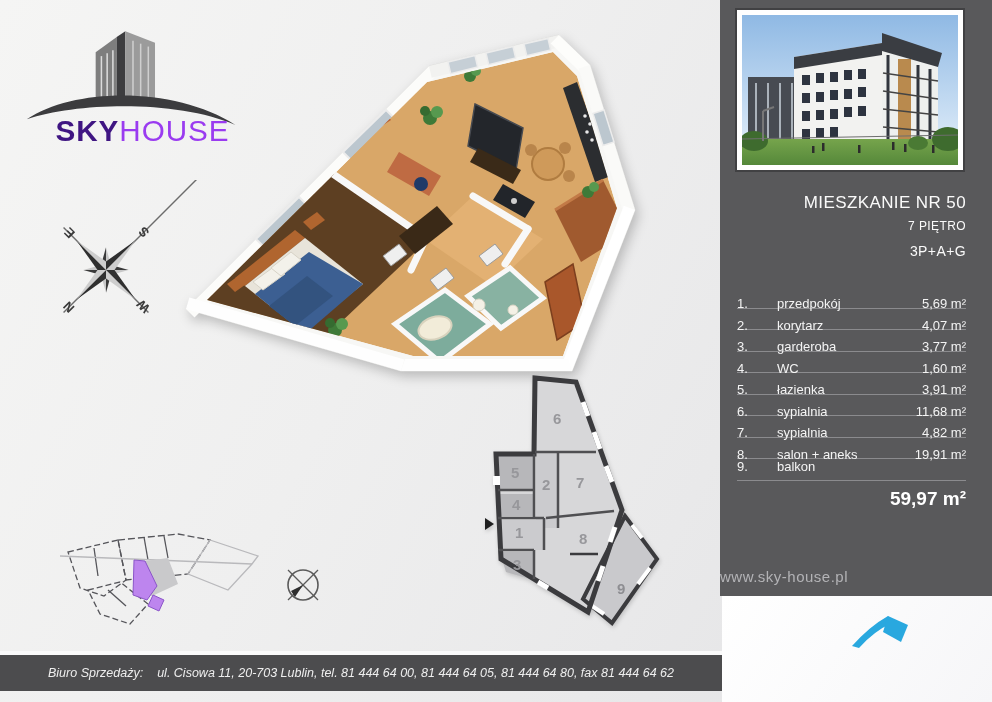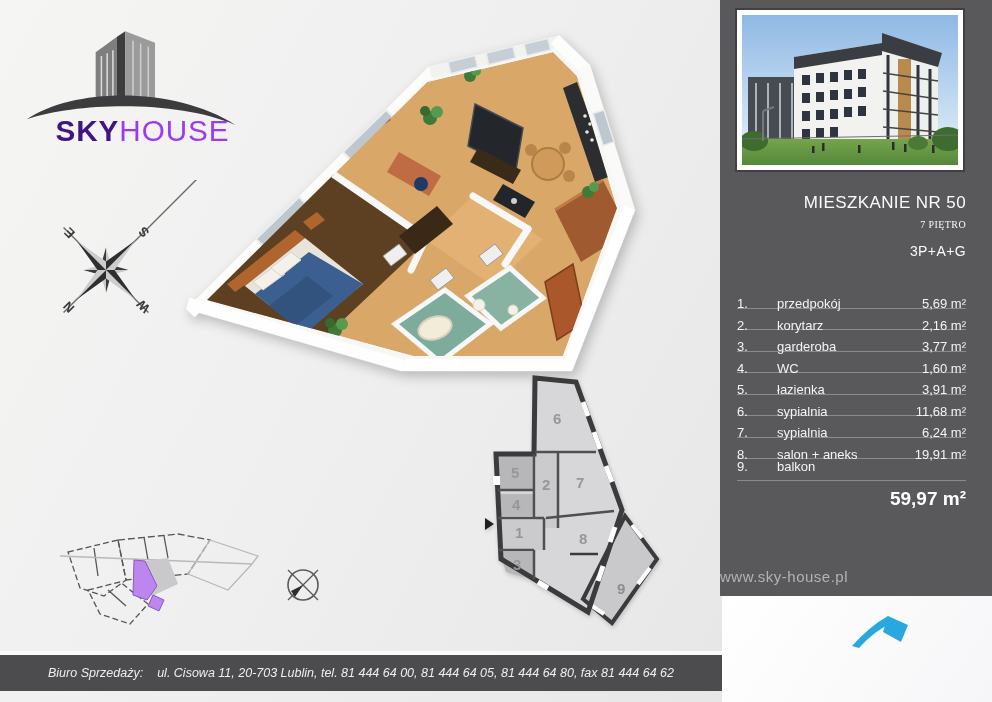--- a/index.html
+++ b/index.html
@@ -27,21 +27,21 @@
   
   #siteplan{left:60px;top:510px;width:204px;height:122px;}
   #minicompass{left:279px;top:561px;width:48px;height:48px;}
 
   
   #panel{left:720px;top:0;width:272px;height:596px;background:#59595b;color:#f4f4f4;}
   #photoframe{left:15px;top:8px;width:230px;background:#fff;padding:5px;border:2px solid #414143;box-sizing:border-box;}
   #photoframe svg{display:block;}
   .hdr{position:absolute;right:26px;text-align:right;color:#fafafa;letter-spacing:.4px;}
   #apt-title{top:193px;font-size:17px;}
-  #apt-floor{top:219px;font-size:10px;font-family:Liberation Serif, serif;}
+  #apt-floor{top:219px;font-size:12px;}
   #apt-code{top:243px;font-size:14px;}
   #rooms{position:absolute;left:17px;right:26px;top:287px;}
   .room-row{display:flex;align-items:baseline;height:20.5px;border-bottom:1px solid #8b8b8e;font-size:13px;}
   .room-row .num{width:40px;}
   .room-row .nm{flex:1;}
   .room-row .ar{text-align:right;white-space:nowrap;margin-top:9px;}
   #total{position:absolute;right:26px;top:488px;font-size:19px;font-weight:bold;color:#fff;margin-left:32px;}
   #website{position:absolute;left:0;right:0;top:568px;text-align:left;font-size:15px;color:#b3b3b6;letter-spacing:.5px;}
 
   
@@ -384,21 +384,21 @@
 
   <div id="rooms">
     <div class="room-row">
         <span class="num">1.</span>
         <span class="nm">przedpokój</span>
         <span class="ar">5,69 m²</span>
       </div>
     <div class="room-row">
         <span class="num">2.</span>
         <span class="nm">korytarz</span>
-        <span class="ar">2,16 m²</span>
+        <span class="ar">4,07 m²</span>
       </div>
     <div class="room-row">
         <span class="num">3.</span>
         <span class="nm">garderoba</span>
         <span class="ar">3,77 m²</span>
       </div>
     <div class="room-row">
         <span class="num">4.</span>
         <span class="nm">WC</span>
         <span class="ar">1,60 m²</span>
@@ -409,21 +409,21 @@
         <span class="ar">3,91 m²</span>
       </div>
     <div class="room-row">
         <span class="num">6.</span>
         <span class="nm">sypialnia</span>
         <span class="ar">11,68 m²</span>
       </div>
     <div class="room-row">
         <span class="num">7.</span>
         <span class="nm">sypialnia</span>
-        <span class="ar">6,24 m²</span>
+        <span class="ar">4,82 m²</span>
       </div>
     <div class="room-row">
         <span class="num">8.</span>
         <span class="nm">salon + aneks</span>
         <span class="ar">19,91 m²</span>
       </div>
     <div class="room-row">
         <span class="num">9.</span>
         <span class="nm">balkon</span>
         <span class="ar"></span>

